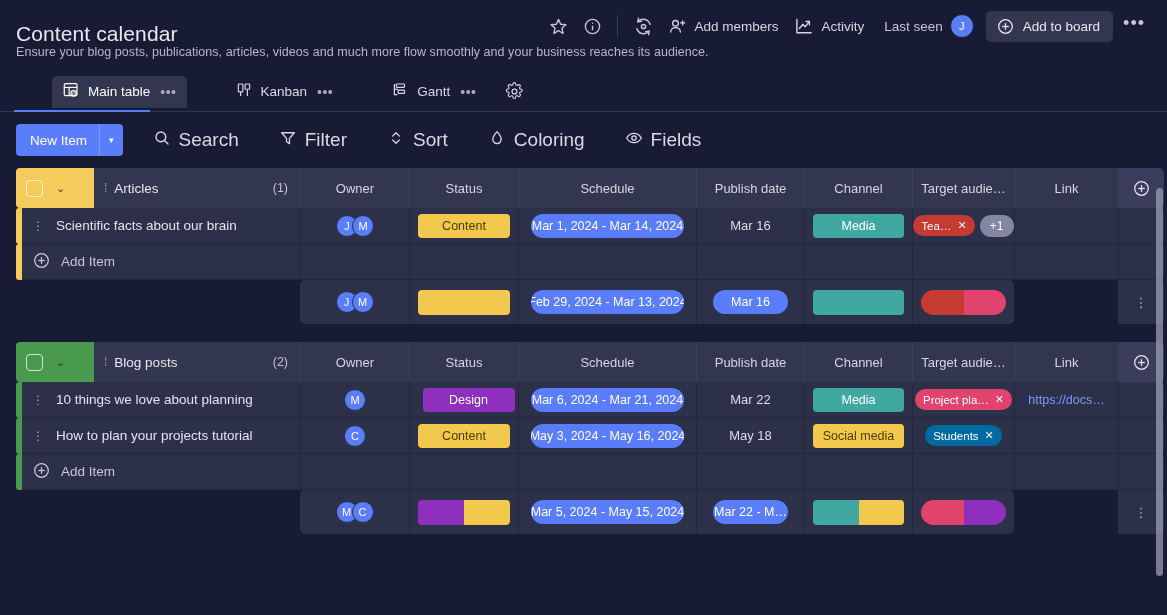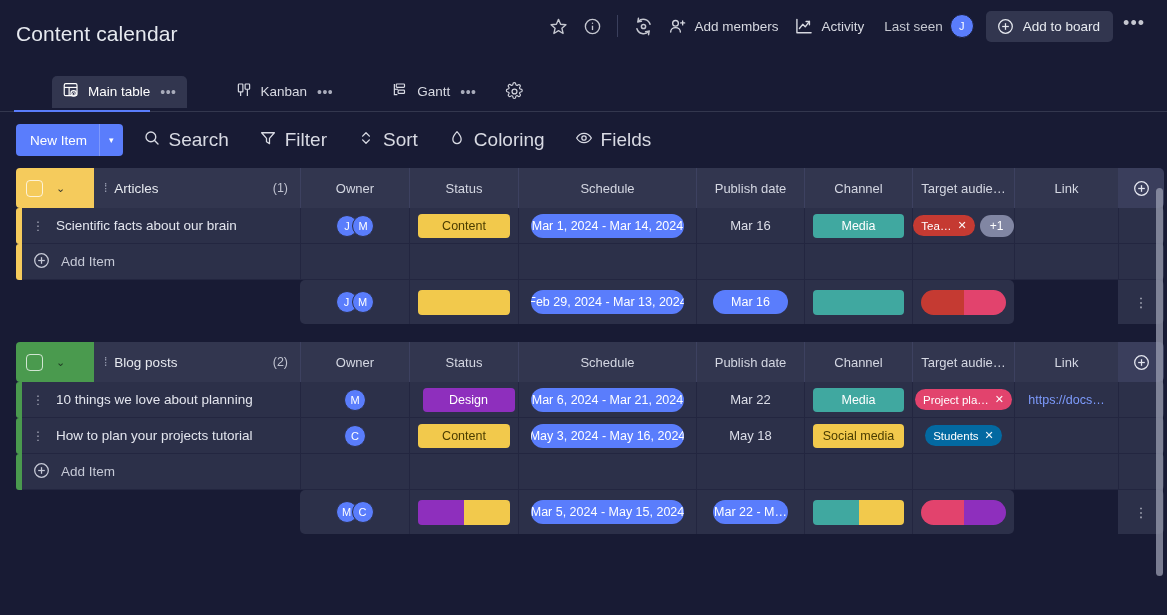--- a/index.html
+++ b/index.html
@@ -59,21 +59,21 @@
     margin-left: 36px;
   }
   .tab.active { background: #32364f; color: #ffffff; }
   .tab .tdots { color: #a9acbb; font-size: 14px; letter-spacing: .5px; margin-left: 2px; }
   .tab-underline {
     position: absolute; left: 14px; bottom: -1px; width: 136px; height: 2px; background: #5a7dfc;
   }
   .tab-gear { margin-left: 8px; color: #d0d2dc; display:flex; align-items:center; padding: 0 8px;}
 
   
-  .toolbar { display: flex; gap: 6px; padding: 12px 12px 10px 16px; }
+  .toolbar { display: flex; gap: 16px; padding: 12px 12px 10px 16px; }
   .newitem {
     background: #5a7dfc; color: #fff; font-size: 13.5px; border-radius: 4px;
     height: 32px; display: flex; align-items: center; position: relative;
   }
   .newitem .lbl { padding: 0 12px 0 14px; }
   .newitem .split { width: 1px; height: 32px; background: rgba(255,255,255,.22); }
   .newitem .caret { padding: 0 9px; font-size: 9px; }
   .tool {
     display: flex; align-items: center; gap: 8px; height: 32px; padding: 0 10px;
     color: #d8dae3; font-size: 19px; border-radius: 4px; margin-left: 4px; white-space: nowrap;
@@ -266,20 +266,21 @@
           <svg width="19" height="19" viewBox="0 0 24 24" fill="none" stroke="currentColor" stroke-width="1.6">
               <circle cx="12" cy="12" r="8.6"></circle>
               <line x1="12" y1="7.8" x2="12" y2="16.2"></line>
               <line x1="7.8" y1="12" x2="16.2" y2="12"></line>
             </svg>
           <span>Add to board</span>
         </div>
         <div class="dots-btn">•••</div>
       </div>
     </div>
+    <div class="board-sub">Ensure your blog posts, publications, articles, videos and much more flow smoothly and your business reaches its audience.</div>
   </div>
 
   <div class="tabs">
     <div class="tab active">
       <span>
         <svg width="18" height="18" viewBox="0 0 24 24" fill="none" stroke="currentColor" stroke-width="1.6">
             <rect x="3" y="3.5" width="17" height="16" rx="2"></rect>
             <line x1="3" y1="8.6" x2="20" y2="8.6"></line>
             <line x1="9.5" y1="8.6" x2="9.5" y2="19.5"></line>
             <circle cx="15.5" cy="16.5" r="3.6" fill="#32364f"></circle>

